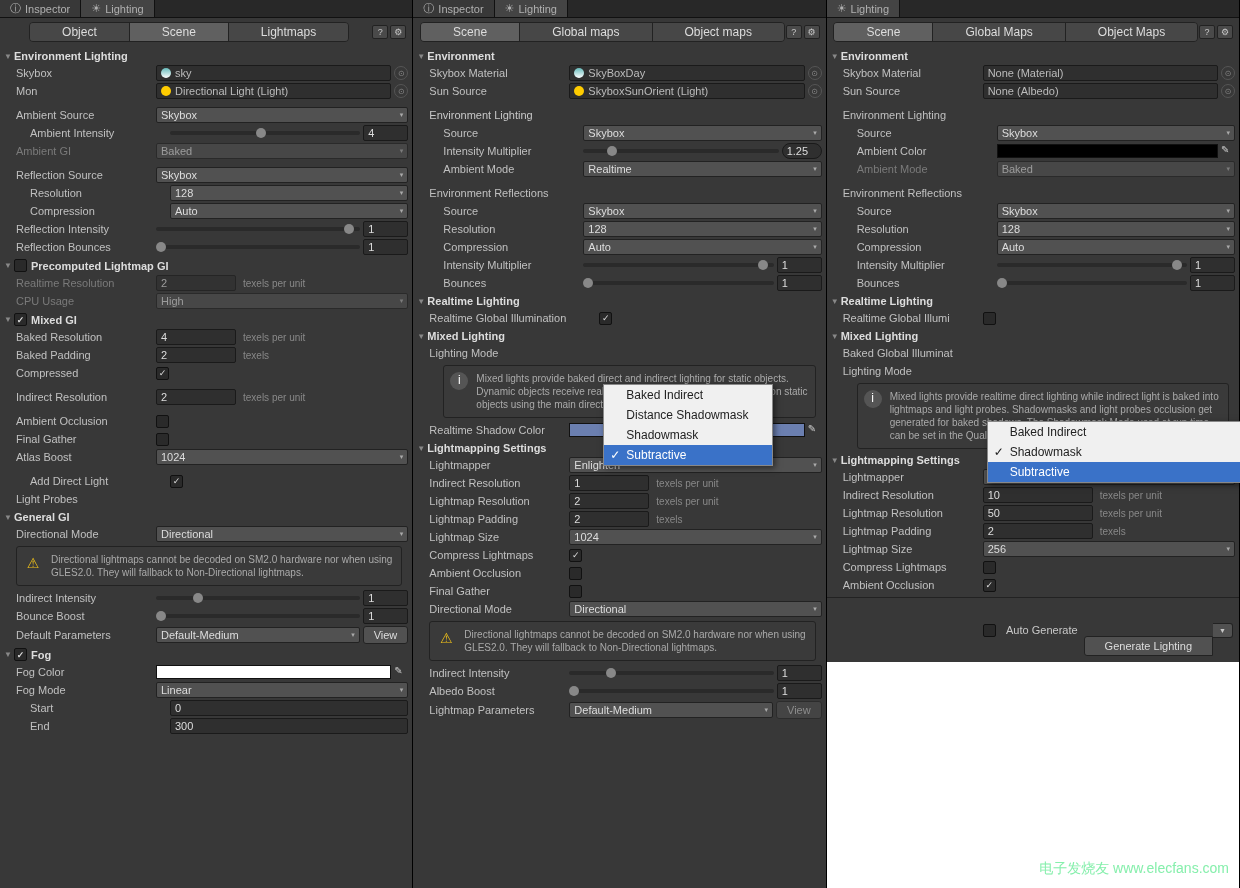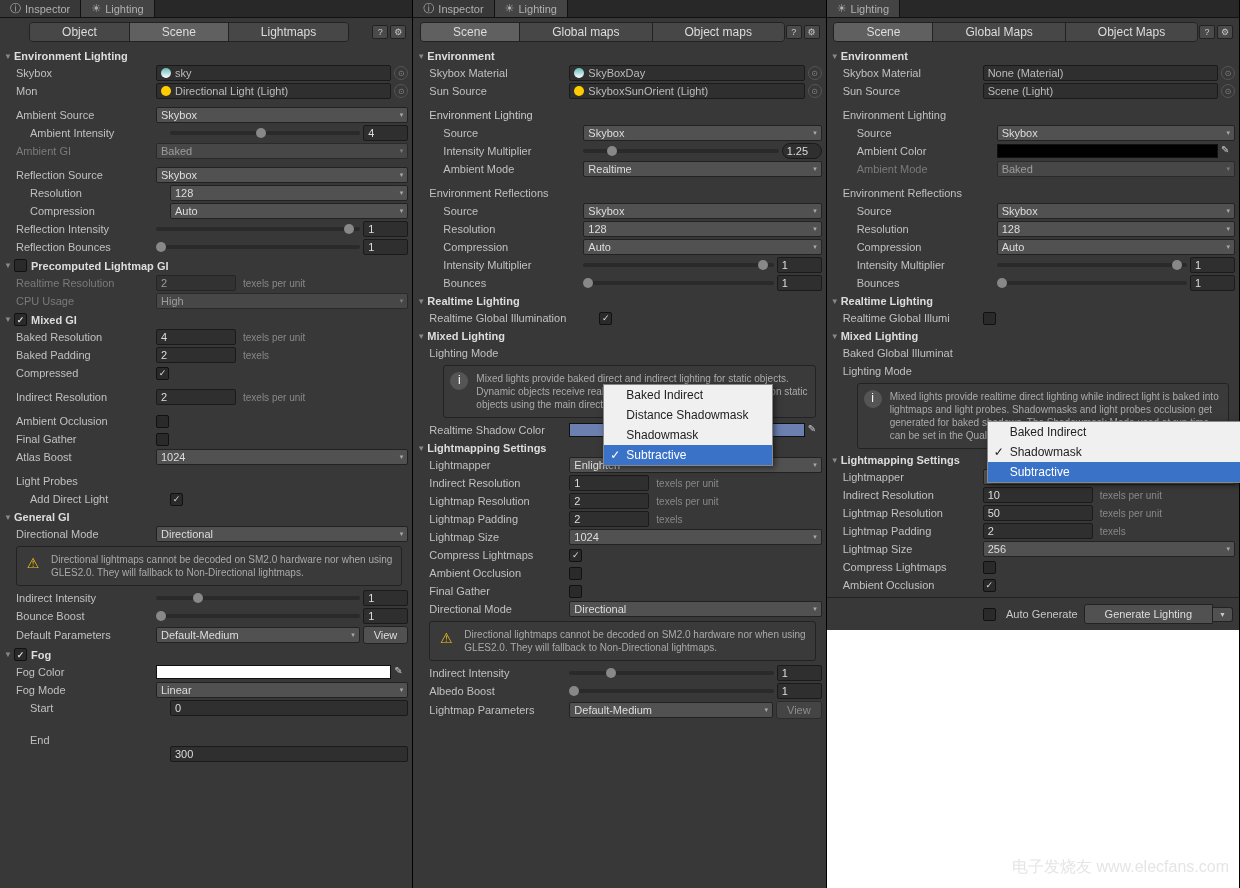--- a/index.html
+++ b/index.html
@@ -44,24 +44,24 @@
   .helpicon { width: 20px; height: 20px; flex-shrink: 0; display: flex; align-items: center; justify-content: center; font-size: 14px; }
   .helpicon.warn { color: #f5c518; }
   .helpicon.info { color: #fff; background: #555; border-radius: 50%; width: 18px; height: 18px; font-size: 12px; }
   .btn { background: #515151; border: 1px solid #222; border-radius: 3px; padding: 2px 10px; color: #ddd; font-size: 11px; cursor: pointer; }
   .popup { position: absolute; background: #f0f0f0; border: 1px solid #888; box-shadow: 2px 2px 6px rgba(0,0,0,0.5); z-index: 100; min-width: 170px; }
   .popup-item { padding: 3px 10px 3px 22px; color: #222; font-size: 12px; position: relative; cursor: pointer; }
   .popup-item.sel { background: #3a72c8; color: #fff; }
   .popup-item.check::before { content: "✓"; position: absolute; left: 6px; }
   .bottom-bar { display: flex; justify-content: flex-end; align-items: center; padding: 6px; gap: 6px; border-top: 1px solid #222; }
   .gen-btn { display: flex; align-items: center; }
-  .gen-main { background: #515151; border: 1px solid #222; border-radius: 3px 0 0 3px; padding: 3px 20px; color: #ddd; cursor: pointer; }
+  .gen-main { background: #515151; border: 1px solid #222; border-radius: 3px 0 0 3px; padding: 3px 20px; color: #ddd; cursor: pointer; margin-top: 32px; }
   .gen-drop { background: #515151; border: 1px solid #222; border-left: none; border-radius: 0 3px 3px 0; padding: 3px 6px; cursor: pointer; font-size: 7px; }
   .white-area { background: #fff; flex: 1; }
-  .watermark { position: absolute; bottom: 10px; right: 10px; color: #e5e5e5; font-size: 16px; display: flex; align-items: center; gap: 6px; }
+  .watermark { position: absolute; bottom: 10px; right: 10px; color: #86efac; font-size: 14px; display: flex; align-items: center; gap: 6px; }
 </style>
 </head>
 <body>
 
 <div class="panel">
   <div class="tabs-bar">
     <div class="tab">
         <span>ⓘ</span>
         <span>Inspector</span>
       </div>
@@ -259,28 +259,28 @@
       <div class="row">
           <span class="lbl">Atlas Boost</span>
           <div class="ctrl">
             <div class="dropdown">
               <span>1024</span>
               <span class="arrow">▾</span>
             </div>
           </div>
         </div>
       <div style="height:6px"></div>
+      <div class="row indent">
+          <span class="lbl">Add Direct Light</span>
+          <div class="ctrl">
+            <span class="chk on"></span>
+          </div>
+        </div>
       <div class="row">
           <span class="lbl">Light Probes</span>
-        </div>
-      <div class="row indent">
-          <span class="lbl">Add Direct Light</span>
-          <div class="ctrl">
-            <span class="chk on"></span>
-          </div>
         </div>
     </div>
 
     <div class="section">
       <div class="section-hdr">
           <span class="foldout">▼</span>
           <span>General GI</span>
         </div>
       <div class="row">
           <span class="lbl">Directional Mode</span>
@@ -349,21 +349,21 @@
         </div>
       <div class="row indent">
           <span class="lbl">Start</span>
           <div class="ctrl">
             <input class="txtfield" style="flex: 1 1 0%;" value="0">
           </div>
         </div>
       <div class="row indent">
           <span class="lbl">End</span>
           <div class="ctrl">
-            <input class="txtfield" style="flex: 1 1 0%; margin-top: 28px;" value="300">
+            <input class="txtfield" style="flex: 1 1 0%;" value="300">
           </div>
         </div>
     </div>
   </div>
 </div>
 
 <div class="panel" style="position:relative">
   <div class="tabs-bar">
     <div class="tab">
         <span>ⓘ</span>
@@ -673,21 +673,21 @@
             <div class="objfield">
               <span>None (Material)</span>
             </div>
             <span class="circlebtn">⊙</span>
           </div>
         </div>
       <div class="row">
           <span class="lbl">Sun Source</span>
           <div class="ctrl">
             <div class="objfield">
-              <span>Scene (Light)</span>
+              <span>None (Albedo)</span>
             </div>
             <span class="circlebtn">⊙</span>
           </div>
         </div>
       <div style="height:6px"></div>
       <div class="row" style="padding-left:16px">
           <span class="lbl">Environment Lighting</span>
         </div>
       <div class="row indent">
           <span class="lbl">Source</span>

